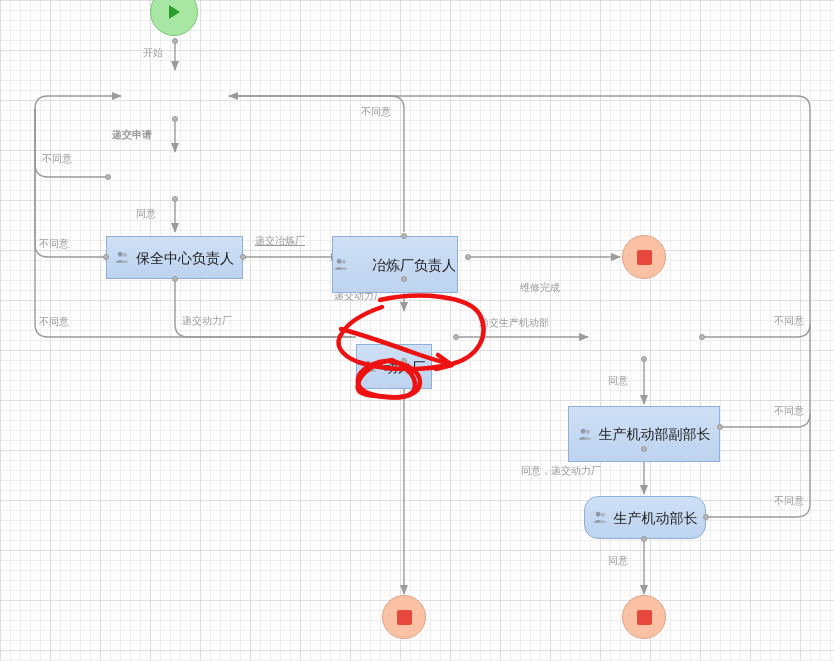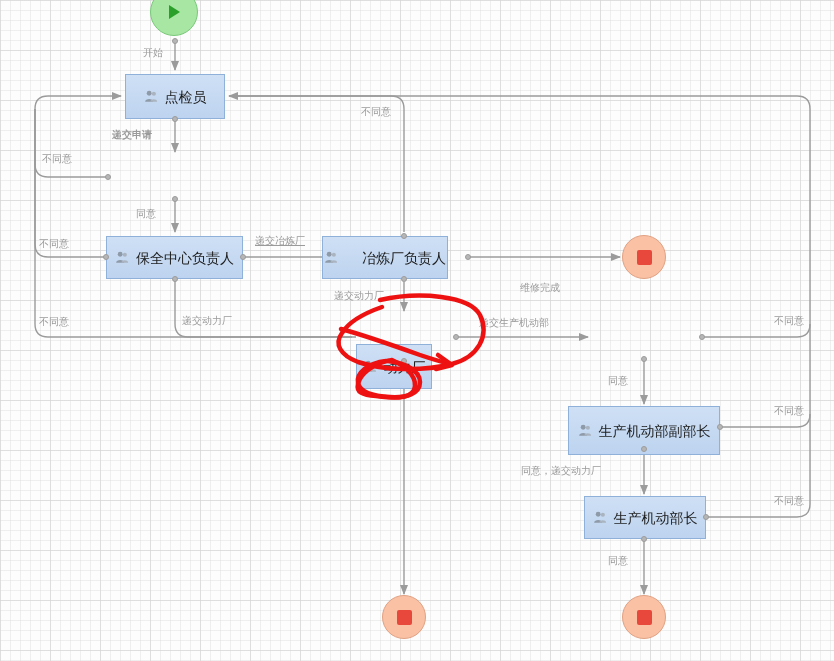--- a/index.html
+++ b/index.html
@@ -169,48 +169,39 @@
     </g>
   </svg>
 
   <div class="start-node" style="left:150px; top:-12px; width:48px; height:48px;">
     <svg width="20" height="20" viewBox="0 0 20 20">
       <path d="M5,3 L16,10 L5,17 z" fill="#2aa02a"></path>
     </svg>
   </div>
   <div class="port" style="left:172px; top:38px;"></div>
 
-  <div class="node" style="left:125px; top:74px; width:100px; height:45px;">
-    <svg class="user-icon" viewBox="0 0 16 16">
-      <circle cx="5.5" cy="4.5" r="2.6" fill="#8e9aa8"></circle>
-      <path d="M1.2,13.5 C1.2,9.6 9.8,9.6 9.8,13.5 z" fill="#8e9aa8"></path>
-      <circle cx="10.5" cy="5" r="2.2" fill="#aab4c0"></circle>
-      <path d="M6.8,13.5 C6.8,10.2 14,10.2 14,13.5 z" fill="#aab4c0"></path>
-    </svg>
-    <span class="node-label">点检员</span>
-  </div>
   <div class="port" style="left:172px; top:116px;"></div>
 
   <div class="port" style="left:105px; top:174px;"></div>
   <div class="port" style="left:172px; top:196px;"></div>
 
   <div class="node" style="left:106px; top:236px; width:137px; height:43px;">
     <svg class="user-icon" viewBox="0 0 16 16">
       <circle cx="5.5" cy="4.5" r="2.6" fill="#8e9aa8"></circle>
       <path d="M1.2,13.5 C1.2,9.6 9.8,9.6 9.8,13.5 z" fill="#8e9aa8"></path>
       <circle cx="10.5" cy="5" r="2.2" fill="#aab4c0"></circle>
       <path d="M6.8,13.5 C6.8,10.2 14,10.2 14,13.5 z" fill="#aab4c0"></path>
     </svg>
     <span class="node-label">保全中心负责人</span>
   </div>
   <div class="port" style="left:103px; top:254px;"></div>
   <div class="port" style="left:240px; top:254px;"></div>
   <div class="port" style="left:172px; top:276px;"></div>
 
-  <div class="node" style="left:322px; top:236px; width:126px; height:43px;gap:23px;">
+  <div class="node" style="left:332px; top:236px; width:126px; height:57px;gap:23px;">
     <svg class="user-icon" viewBox="0 0 16 16">
       <circle cx="5.5" cy="4.5" r="2.6" fill="#8e9aa8"></circle>
       <path d="M1.2,13.5 C1.2,9.6 9.8,9.6 9.8,13.5 z" fill="#8e9aa8"></path>
       <circle cx="10.5" cy="5" r="2.2" fill="#aab4c0"></circle>
       <path d="M6.8,13.5 C6.8,10.2 14,10.2 14,13.5 z" fill="#aab4c0"></path>
     </svg>
     <span class="node-label">冶炼厂负责人</span>
   </div>
   <div class="port" style="left:401px; top:233px;"></div>
   <div class="port" style="left:465px; top:254px;"></div>
@@ -224,33 +215,33 @@
       <path d="M6.8,13.5 C6.8,10.2 14,10.2 14,13.5 z" fill="#aab4c0"></path>
     </svg>
     <span class="node-label">动力厂</span>
   </div>
   <div class="port" style="left:453px; top:334px;"></div>
   <div class="port" style="left:401px; top:358px;"></div>
 
   <div class="port" style="left:699px; top:334px;"></div>
   <div class="port" style="left:641px; top:356px;"></div>
 
-  <div class="node" style="left:568px; top:406px; width:152px; height:49px;">
+  <div class="node" style="left:568px; top:406px; width:152px; height:56px;">
     <svg class="user-icon" viewBox="0 0 16 16">
       <circle cx="5.5" cy="4.5" r="2.6" fill="#8e9aa8"></circle>
       <path d="M1.2,13.5 C1.2,9.6 9.8,9.6 9.8,13.5 z" fill="#8e9aa8"></path>
       <circle cx="10.5" cy="5" r="2.2" fill="#aab4c0"></circle>
       <path d="M6.8,13.5 C6.8,10.2 14,10.2 14,13.5 z" fill="#aab4c0"></path>
     </svg>
     <span class="node-label">生产机动部副部长</span>
   </div>
   <div class="port" style="left:717px; top:424px;"></div>
   <div class="port" style="left:641px; top:446px;"></div>
 
-  <div class="node" style="left:584px; top:496px; width:122px; height:43px;">
+  <div class="node" style="left:584px; top:496px; width:122px; height:43px;border-radius:14px;">
     <svg class="user-icon" viewBox="0 0 16 16">
       <circle cx="5.5" cy="4.5" r="2.6" fill="#8e9aa8"></circle>
       <path d="M1.2,13.5 C1.2,9.6 9.8,9.6 9.8,13.5 z" fill="#8e9aa8"></path>
       <circle cx="10.5" cy="5" r="2.2" fill="#aab4c0"></circle>
       <path d="M6.8,13.5 C6.8,10.2 14,10.2 14,13.5 z" fill="#aab4c0"></path>
     </svg>
     <span class="node-label">生产机动部长</span>
   </div>
   <div class="port" style="left:703px; top:514px;"></div>
   <div class="port" style="left:641px; top:536px;"></div>

